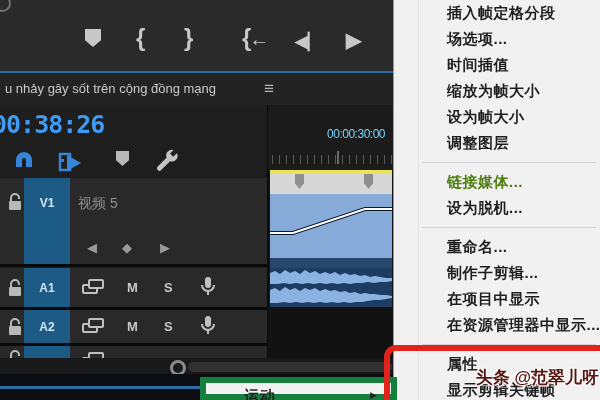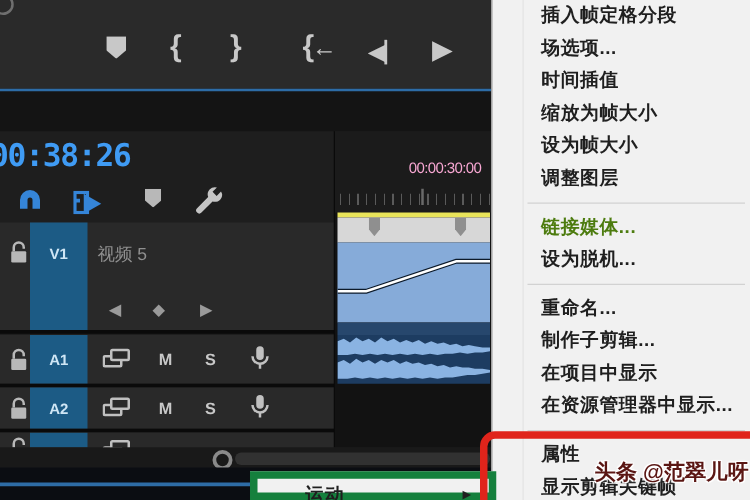--- a/index.html
+++ b/index.html
@@ -33,21 +33,21 @@
 
   #timecode{left:-8px;top:5px;color:#3f9bf4;font-size:25px;font-weight:bold;
        font-family:"DejaVu Sans Mono","Liberation Mono",monospace;letter-spacing:-1px;}
 
   
   #tl-toolbar{left:0;top:42px;width:268px;height:32px;}
   .chev{border-bottom:2px solid #a8a8a8;border-radius:0 0 50% 50%;width:18px;height:9px;}
 
   
   #ruler{left:268px;top:0;width:125px;height:65px;background:#1b1b1b;}
-  #ruler-label{right:8px;top:22px;color:#f9a8d4;font-size:12px;letter-spacing:-0.5px;}
+  #ruler-label{right:8px;top:22px;color:#7dd3fc;font-size:12px;letter-spacing:-0.5px;}
   #ruler-ticks{left:4px;top:50px;width:120px;height:9px;
        background:repeating-linear-gradient(to right,#5a5a5a 0 1px,transparent 1px 7px);}
   #ruler-tick-main{left:69px;top:46px;width:2px;height:13px;background:#6a6a6a;}
 
   
   .track-row{left:0;width:268px;background:#292929;}
   #row-v1{top:73px;height:86px;}
   #row-a1{top:163px;height:39px;}
   #row-a2{top:205px;height:33px;}
   #row-a3{top:241px;height:12px;overflow:hidden;}
@@ -79,21 +79,21 @@
 
   
   #bottom-strip{left:0;top:269px;width:393px;height:26px;background:#0b0d12;}
   #focus-line-bottom{left:0;top:12px;width:200px;height:3px;background:#2e6ca5;}
 
   
   #context-menu{left:393px;top:0;width:207px;height:400px;background:#f1f1f1;
        border-left:1px solid #9a9a9a;box-sizing:border-box;}
   #menu-gutter{left:24px;top:0;width:1px;height:400px;background:#e3e3e3;}
   .menu-item{height:26px;line-height:26px;padding-left:39px;font-size:15px;font-weight:bold;
-       color:#1f1f1f;letter-spacing:0.5px;white-space:nowrap;position:relative;}
+       color:#1f1f1f;letter-spacing:0.5px;white-space:nowrap;position:relative;margin-left:14px;}
   .menu-item.disabled{color:#4d7c0f;}
   .menu-sep{height:1px;background:#d2d2d2;margin:6px 4px 6px 28px;}
 
   
   #submenu{left:200px;top:377px;width:197px;height:23px;background:#f1f1f1;
        border:6px solid #15803d;box-sizing:border-box;}
   #submenu-label{left:38px;top:4px;font-size:15px;font-weight:bold;color:#1f1f1f;letter-spacing:1px;}
   #submenu-arrow{right:14px;top:7px;font-size:9px;color:#1f1f1f;}
 
   
@@ -113,20 +113,24 @@
     <div class="abs" id="corner-ring"></div>
     <div class="abs" id="icon-marker"></div>
     <div class="abs tt-icon" id="icon-markin">{</div>
     <div class="abs tt-icon" id="icon-markout">}</div>
     <div class="abs tt-icon" id="icon-gotoin"><span>{</span><span class="arrow">←</span></div>
     <div class="abs tt-icon" id="icon-stepback"><span>◀</span><span class="bar">▏</span></div>
     <div class="abs tt-icon" id="icon-play">▶</div>
   </div>
   <div class="abs" id="focus-line-top"></div>
 
+  <div class="abs" id="title-bar">
+    <div class="abs" id="seq-title">u nhảy gây sốt trên cộng đồng mạng</div>
+    <div class="abs" id="panel-menu-icon">≡</div>
+  </div>
 
   <div class="abs" id="workspace">
 
     <div class="abs" id="timecode">00:38:26</div>
 
     <div class="abs" id="tl-toolbar">
       <svg class="abs" style="left:12px;top:4px" width="24" height="24" viewBox="0 0 24 24">
         <path d="M4 16 V9 a8 8 0 0 1 16 0 v7 h-6 V9 a2 2 0 0 0-4 0 v7 z" fill="#3585d8"></path>
       </svg>
       <svg class="abs" style="left:58px;top:3px" width="26" height="26" viewBox="0 0 26 26">

